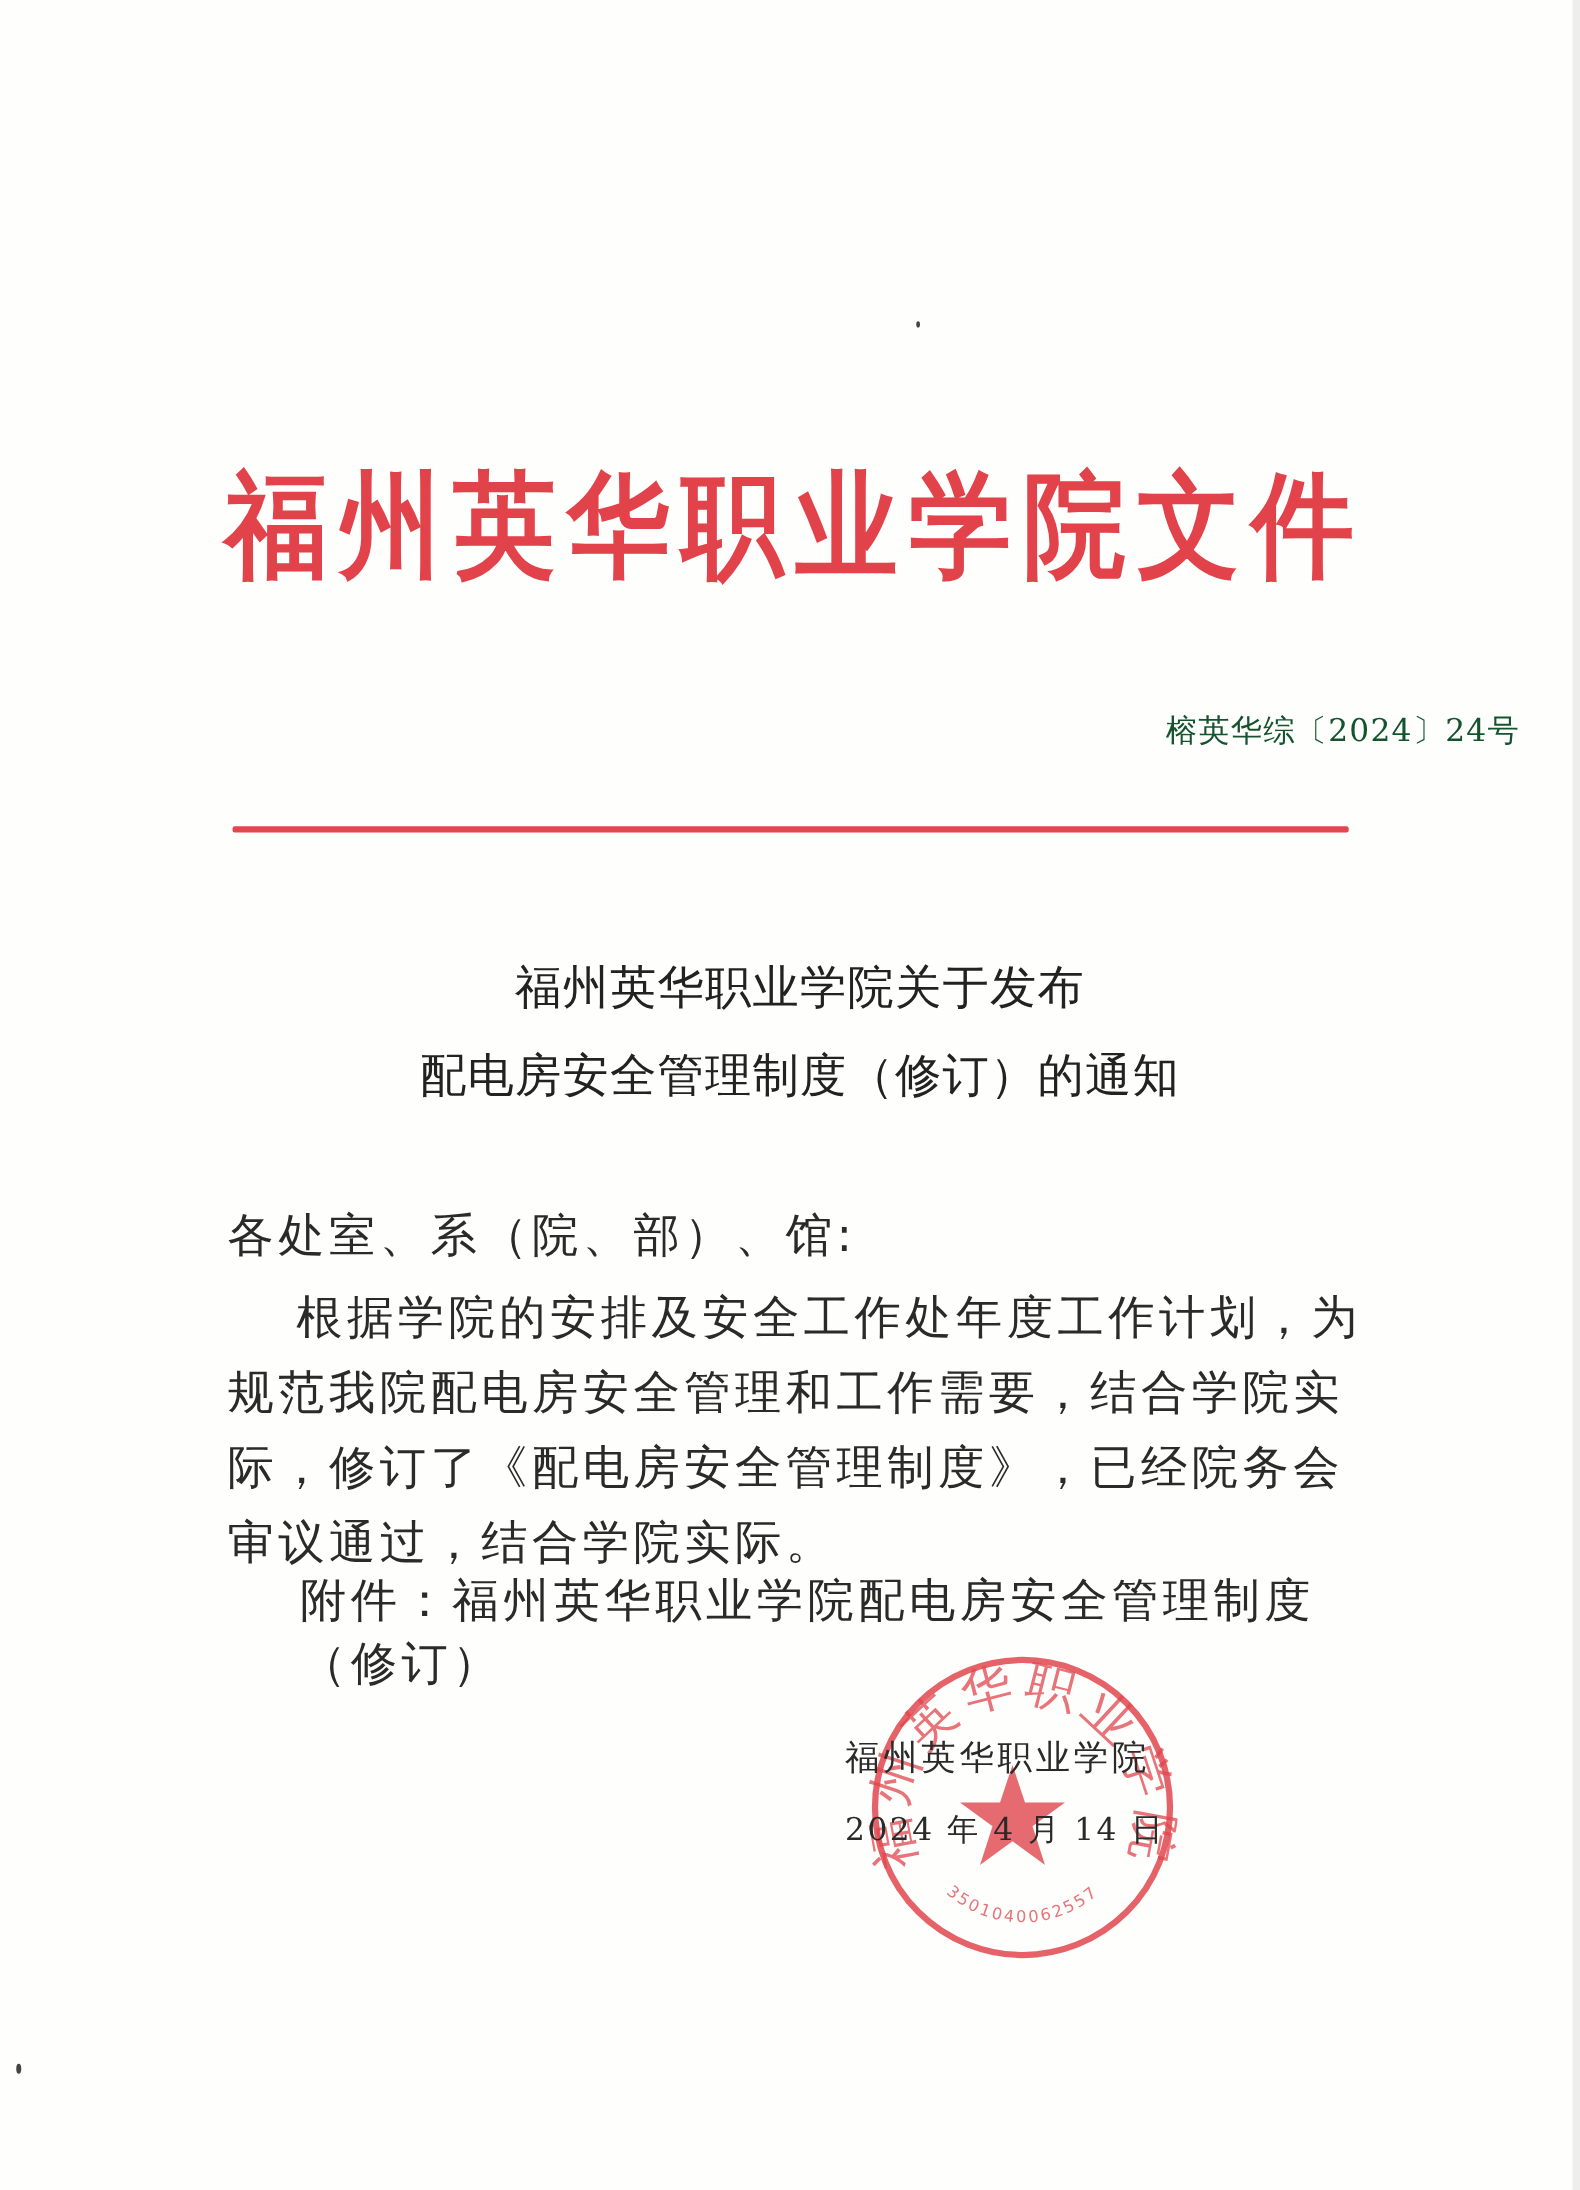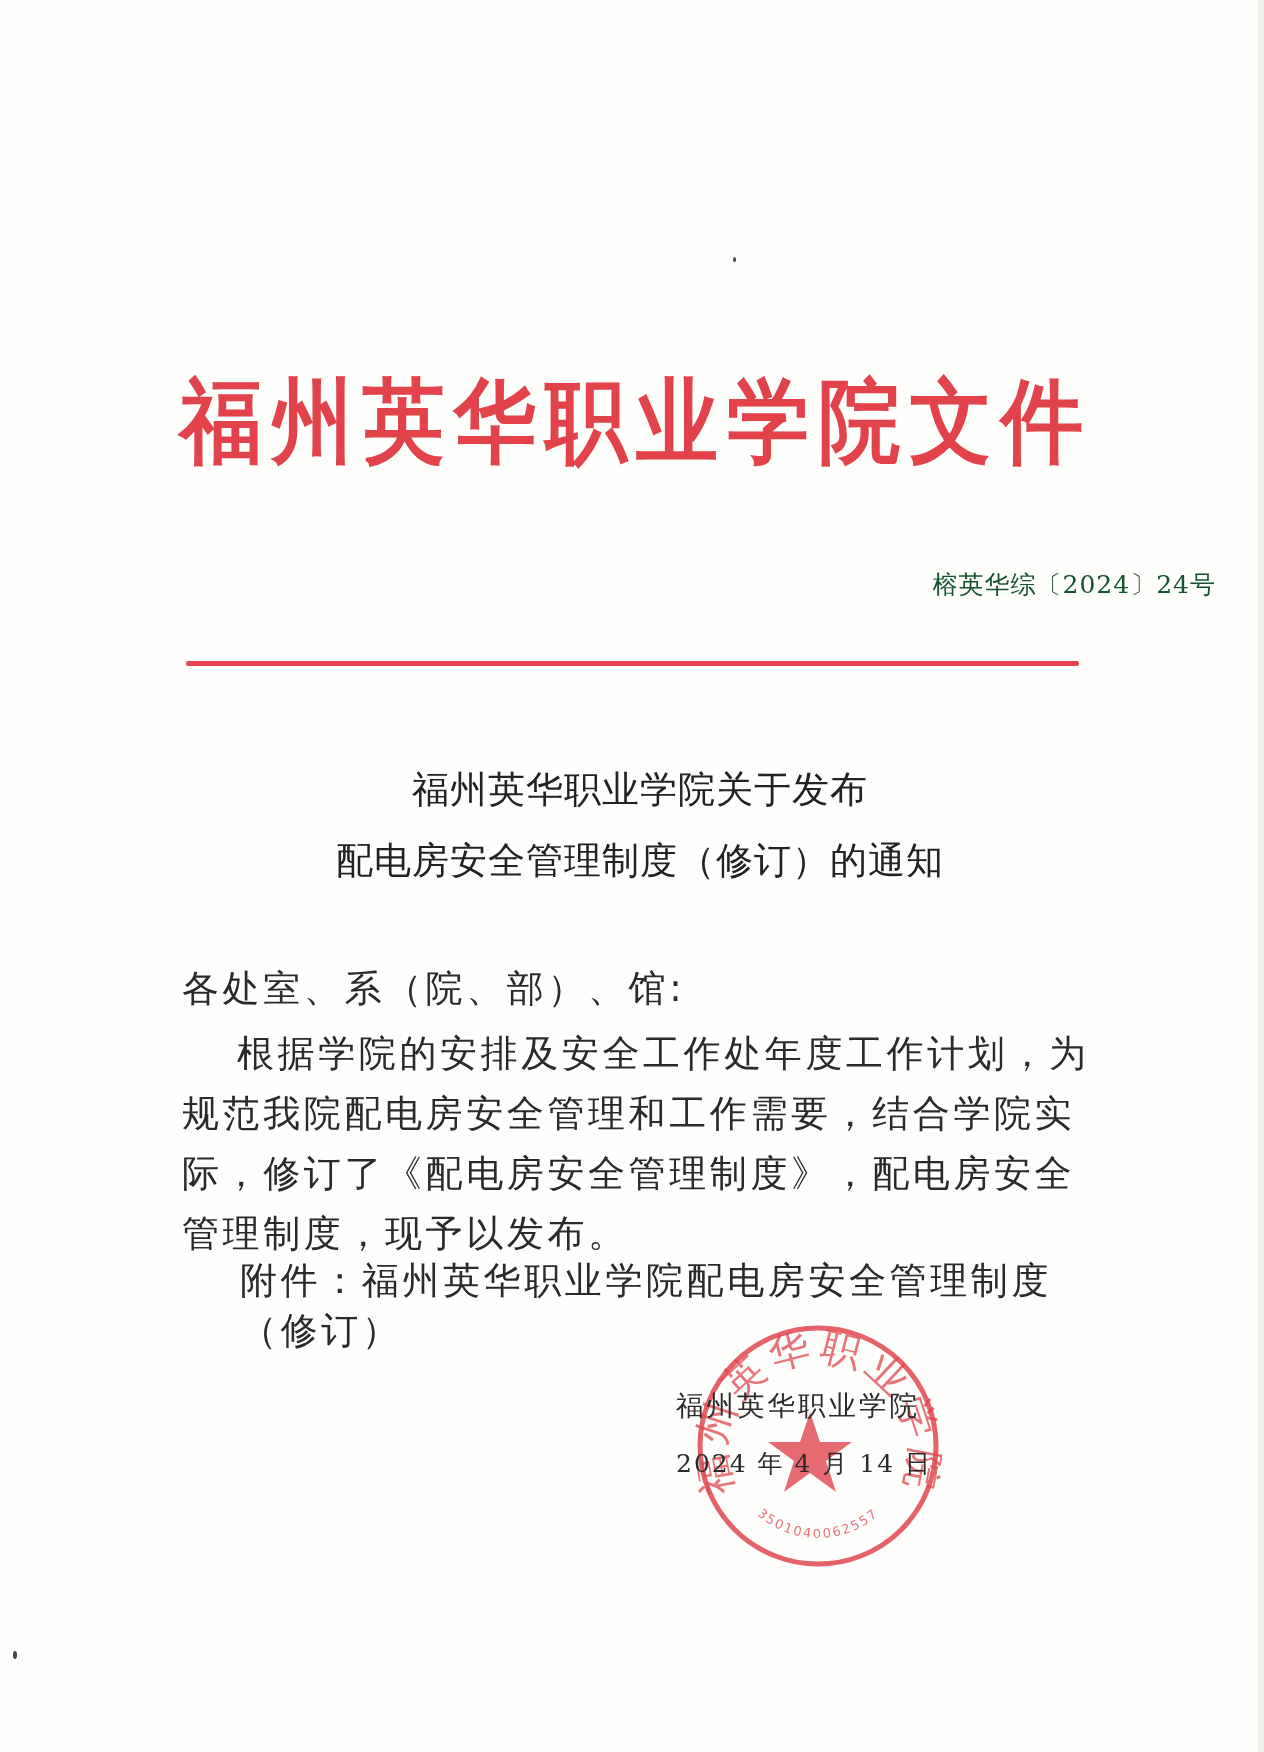--- a/index.html
+++ b/index.html
@@ -68,21 +68,21 @@
 <div class="header-title">福州英华职业学院文件</div>
 
 <div class="doc-number">榕英华综〔2024〕24号</div>
 
 <div class="red-rule"></div>
 
 <div class="notice-title l1">福州英华职业学院关于发布</div>
 <div class="notice-title l2">配电房安全管理制度（修订）的通知</div>
 
 <div class="body-text salutation">各处室、系（院、部）、馆:</div>
-<div class="body-text paragraph">根据学院的安排及安全工作处年度工作计划，为规范我院配电房安全管理和工作需要，结合学院实际，修订了《配电房安全管理制度》，配电房安全管理制度，现予以发布。</div>
+<div class="body-text paragraph">根据学院的安排及安全工作处年度工作计划，为规范我院配电房安全管理和工作需要，结合学院实际，修订了《配电房安全管理制度》，已经院务会审议通过，结合学院实际。</div>
 <div class="body-text attachment">附件：福州英华职业学院配电房安全管理制度（修订）</div>
 
 <svg class="stamp" viewBox="0 0 248 248">
   <defs>
     <path id="arcTop" d="M 34 150 A 92 92 0 1 1 214 150"></path>
     <path id="arcBot" d="M 60 190 A 92 92 0 0 0 188 190"></path>
   </defs>
   <circle cx="124" cy="124" r="118" fill="none" stroke="#e0464e" stroke-width="5" opacity="0.85"></circle>
   <polygon points="124,82 134,112 166,112 140,131 150,162 124,143 98,162 108,131 82,112 114,112" fill="#e0464e" opacity="0.8" transform="translate(-8,8)"></polygon>
   <text font-family="DejaVu Serif, serif" font-size="40" fill="#e0464e" opacity="0.75" letter-spacing="6">

